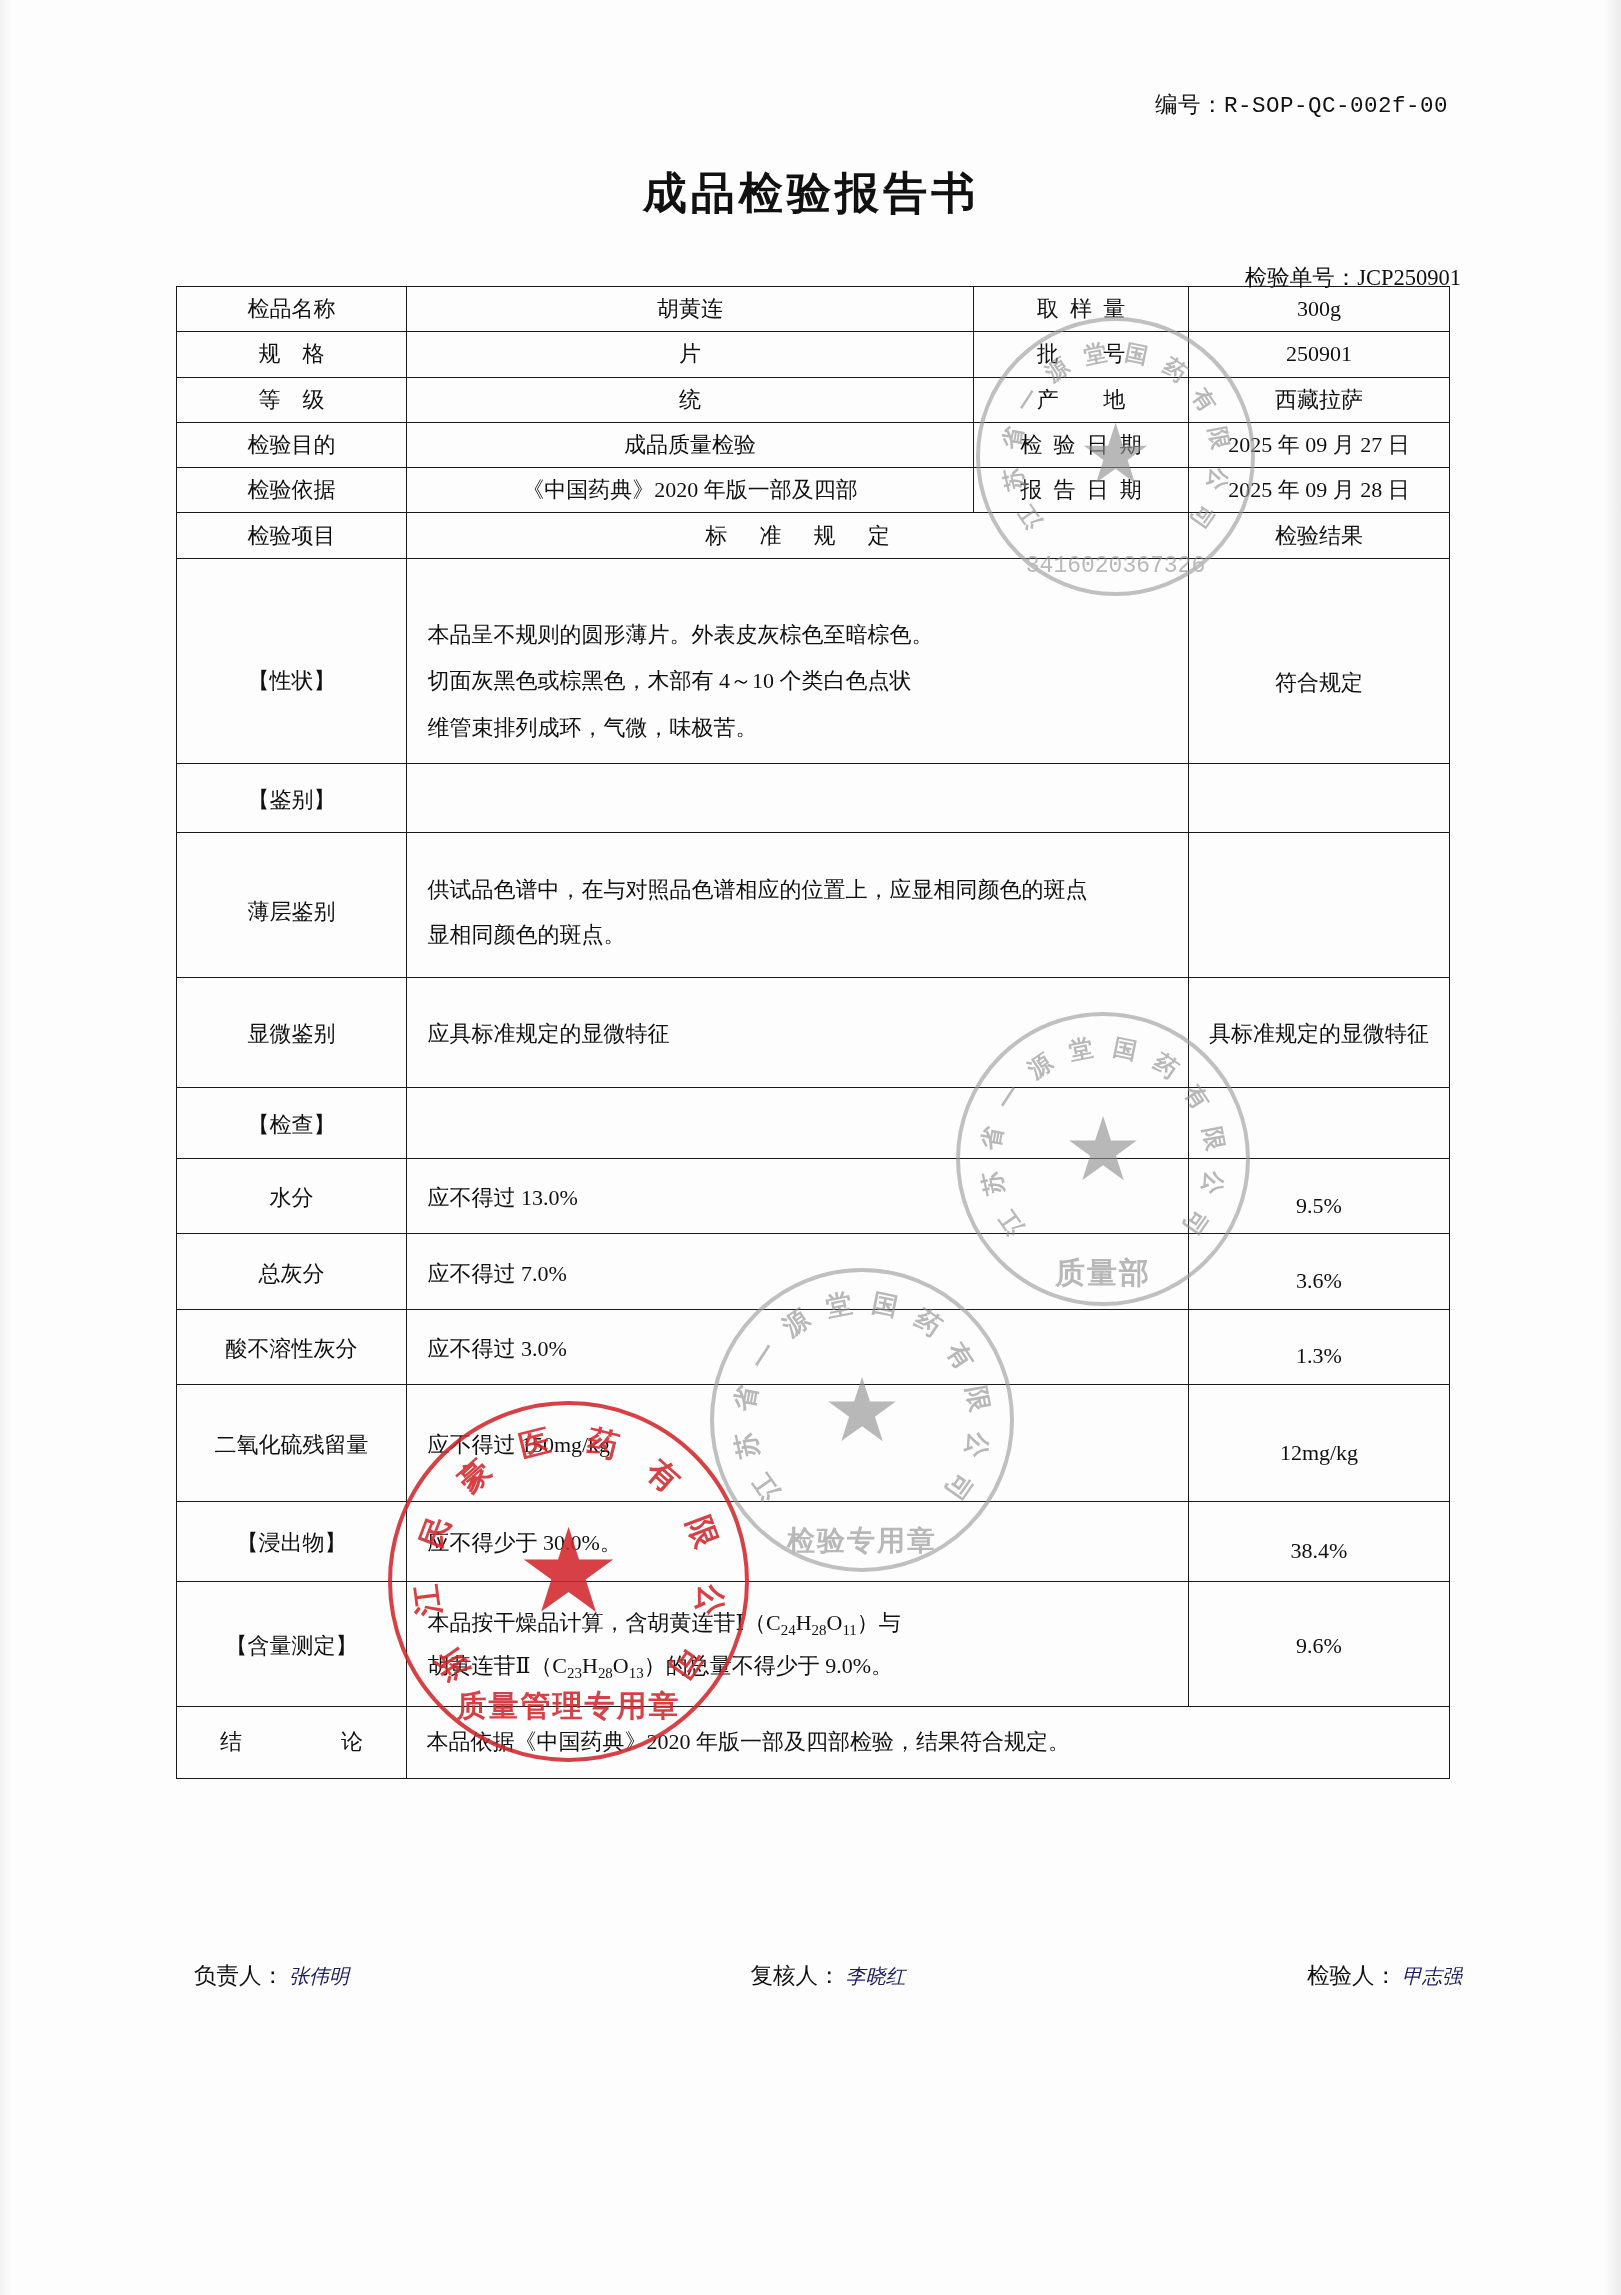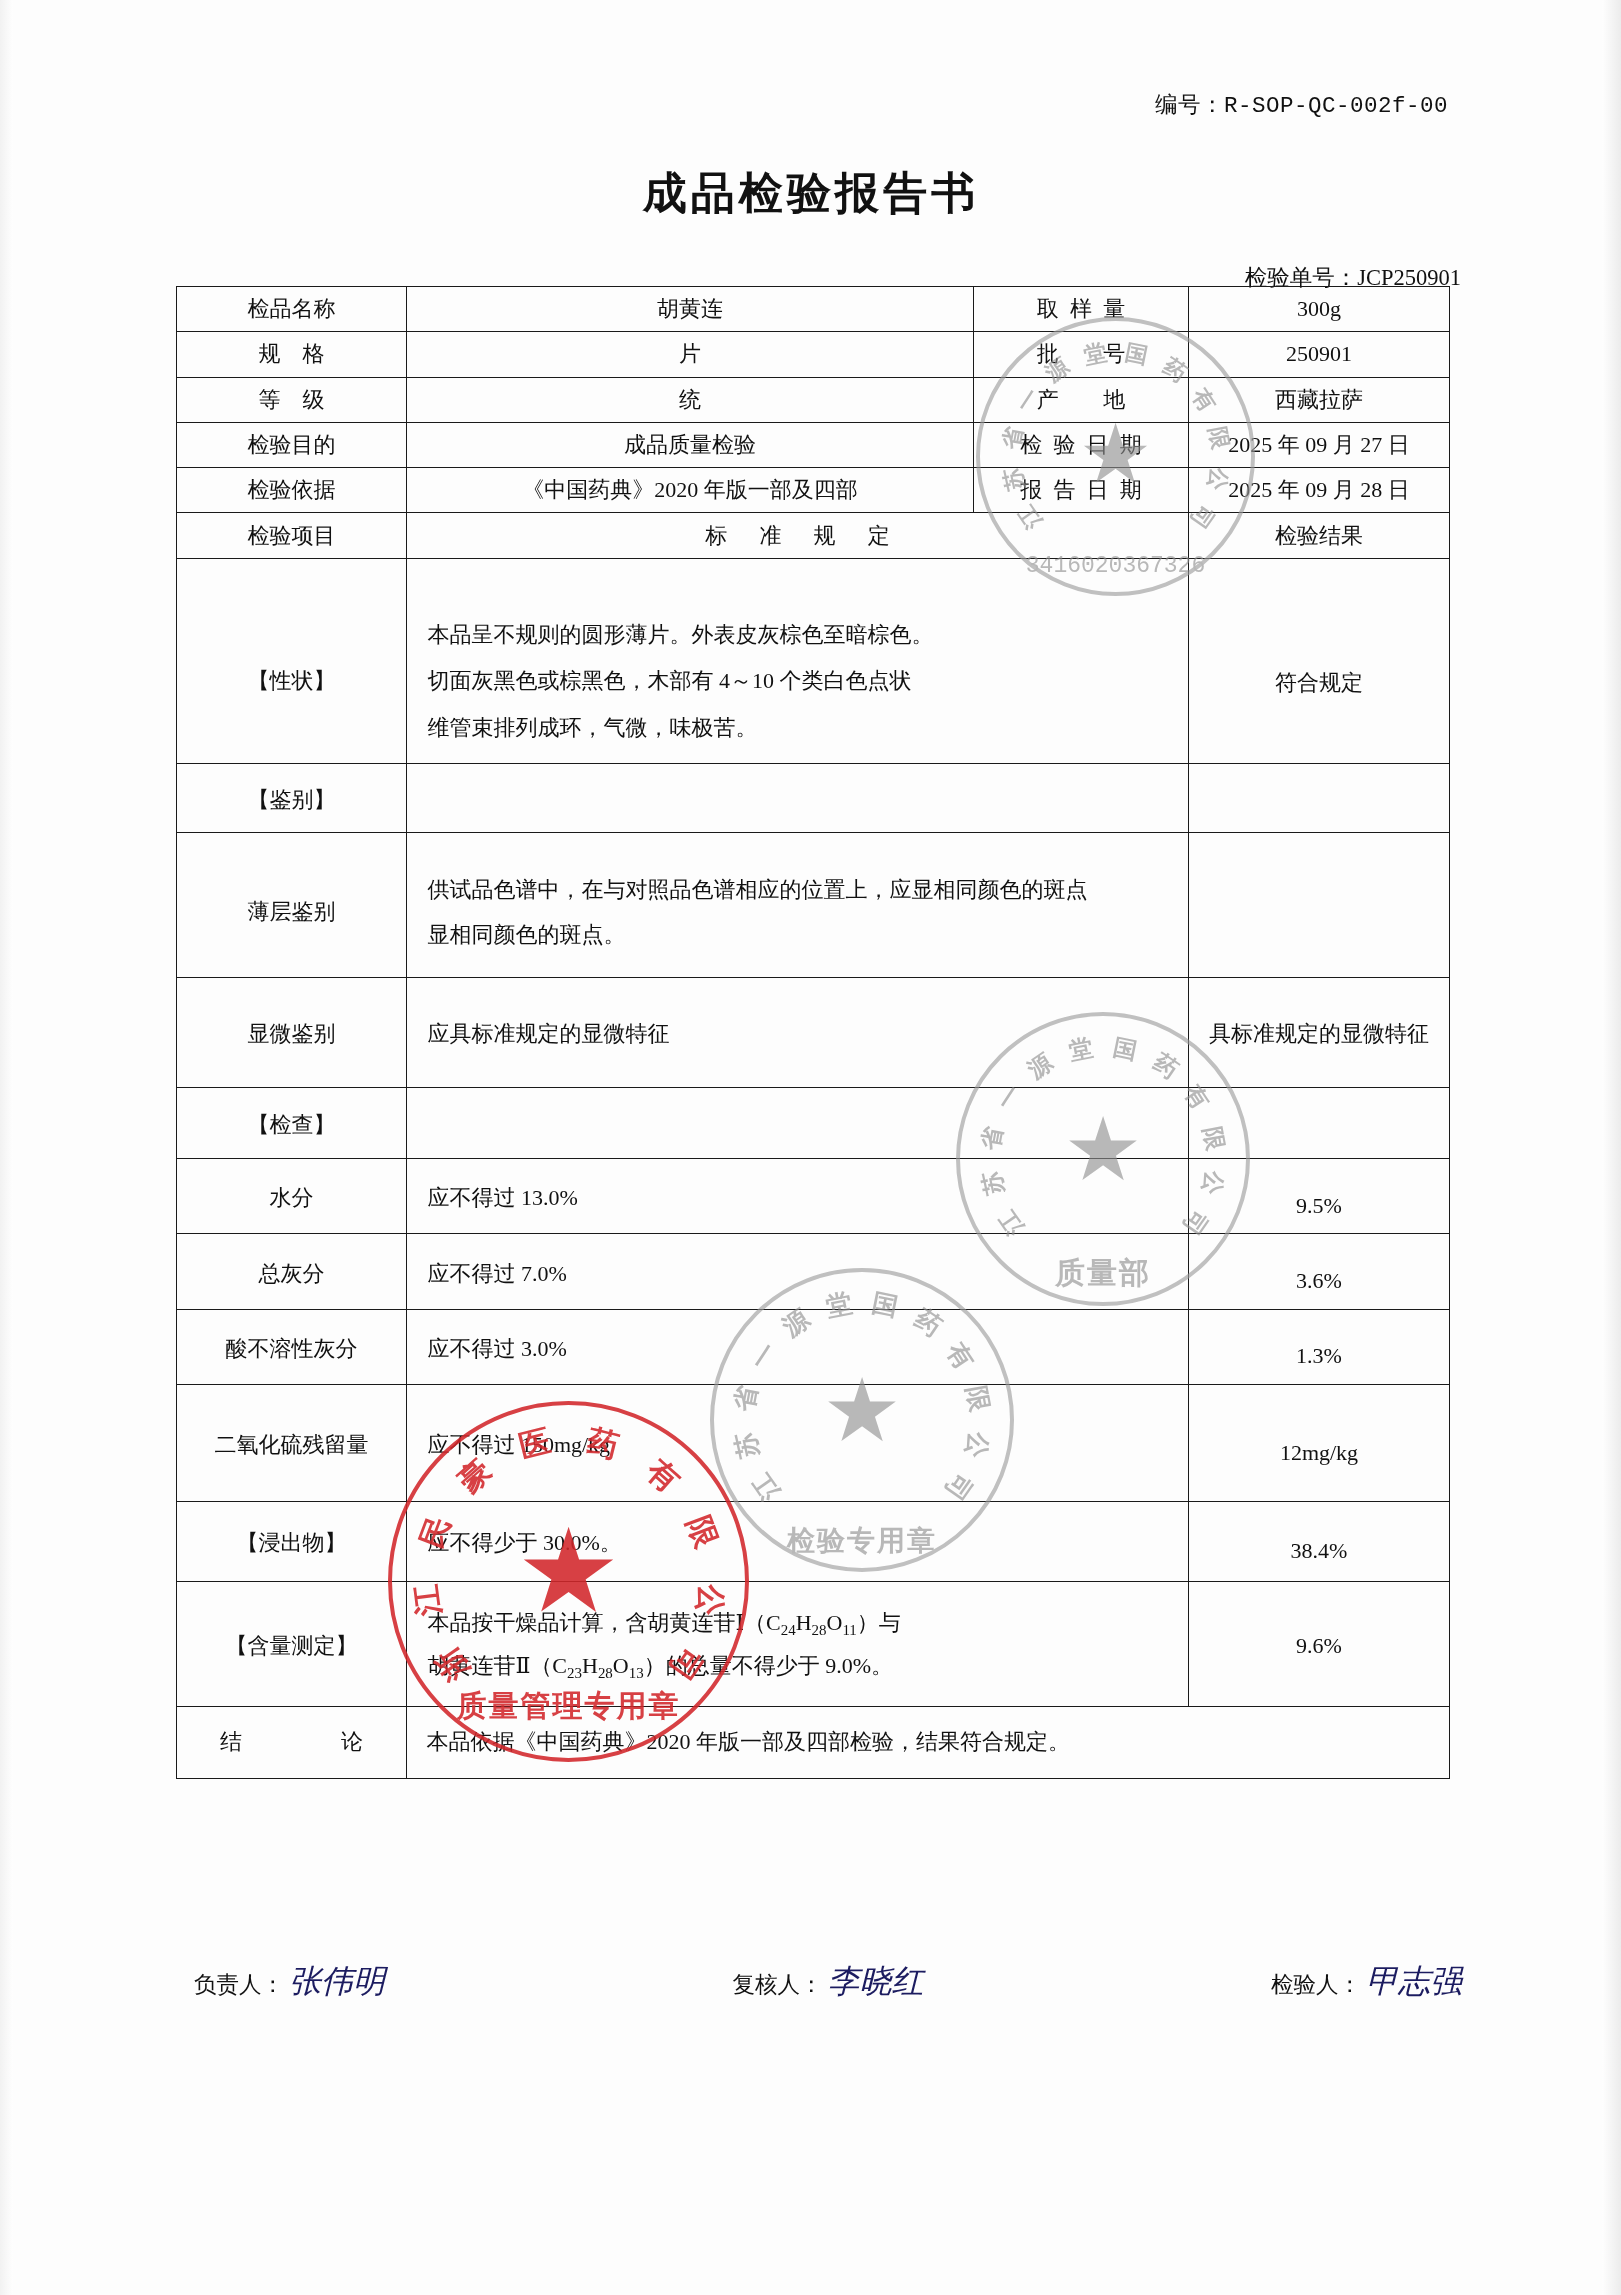--- a/index.html
+++ b/index.html
@@ -113,21 +113,21 @@
     top: 1960px;
     font-size: 22.5px;
     display: flex;
     justify-content: space-between;
   }
   .sig-item { white-space: nowrap; }
   .hand {
     font-family: "DejaVu Serif", serif;
     font-style: italic;
     color: #1c1c60;
-    font-size: 32px;
+    font-size: 20px;
     margin-left: 5.1px;
   }
 
   
   .stamp {
     position: absolute;
     border-radius: 50%;
     display: flex;
     align-items: center;
     justify-content: center;

